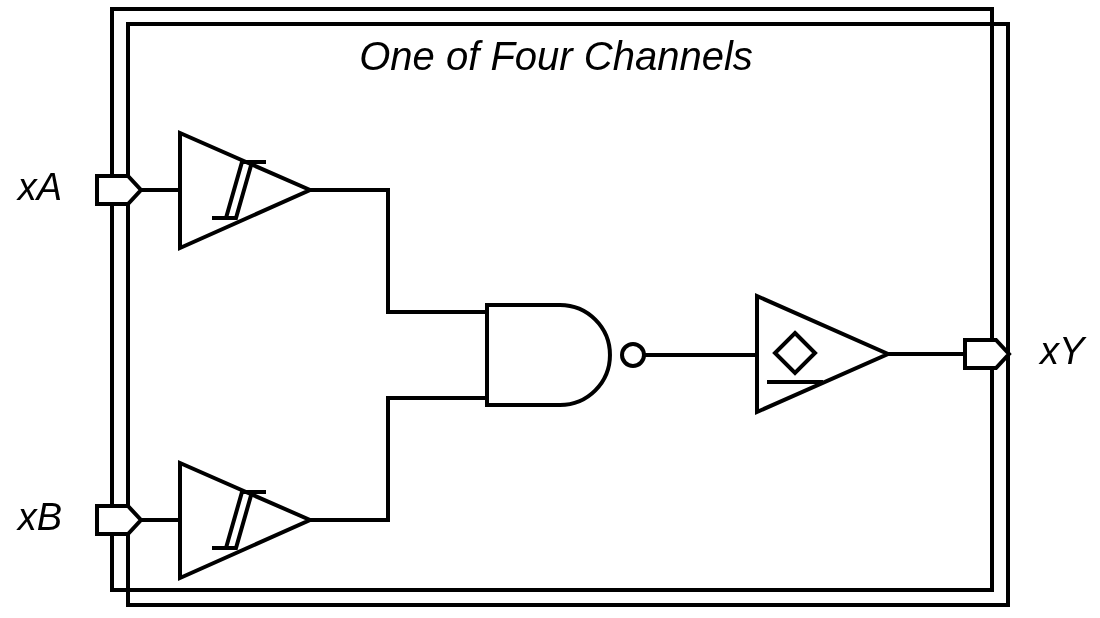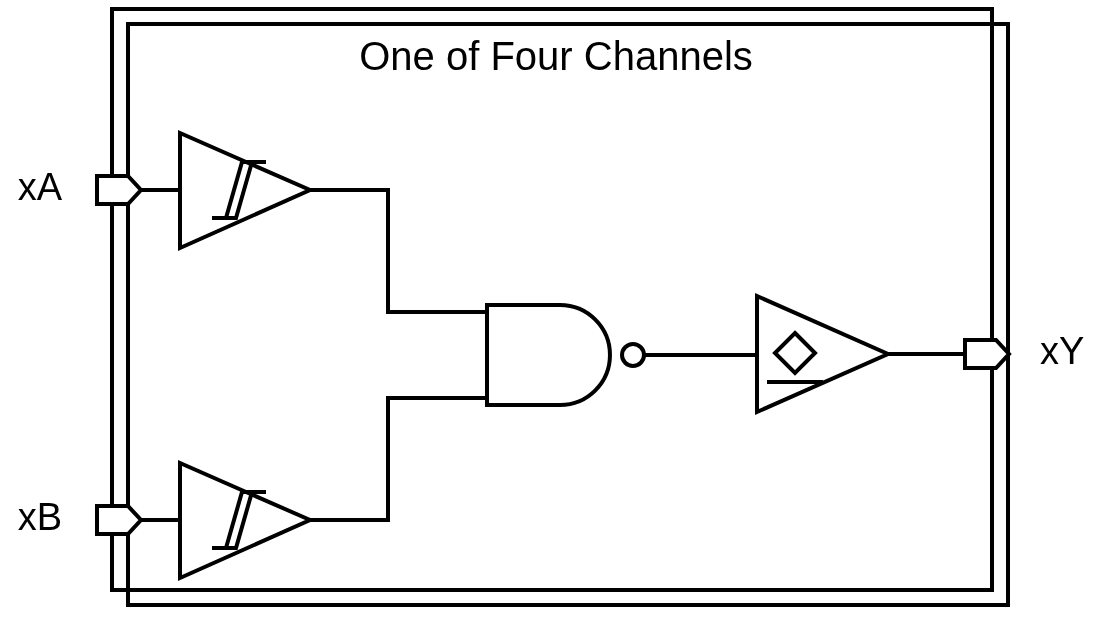--- a/index.html
+++ b/index.html
@@ -9,20 +9,21 @@
   }
   body {
     font-family: "Liberation Sans", sans-serif;
   }
   #diagram-root {
     position: relative;
     width: 1100px;
     height: 618px;
     background: #ffffff;
     overflow: hidden;
+    font-style: italic;
   }
   #diagram-svg {
     display: block;
     width: 1100px;
     height: 618px;
   }
   .wire, .outline, .symbol {
     fill: none;
     stroke: #000000;
     stroke-linecap: butt;

